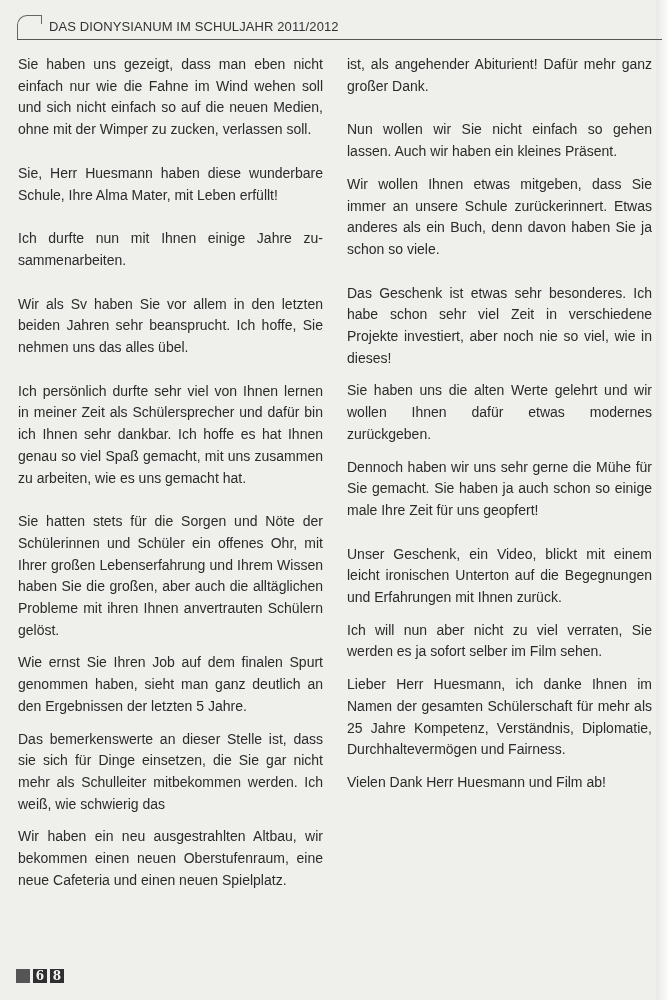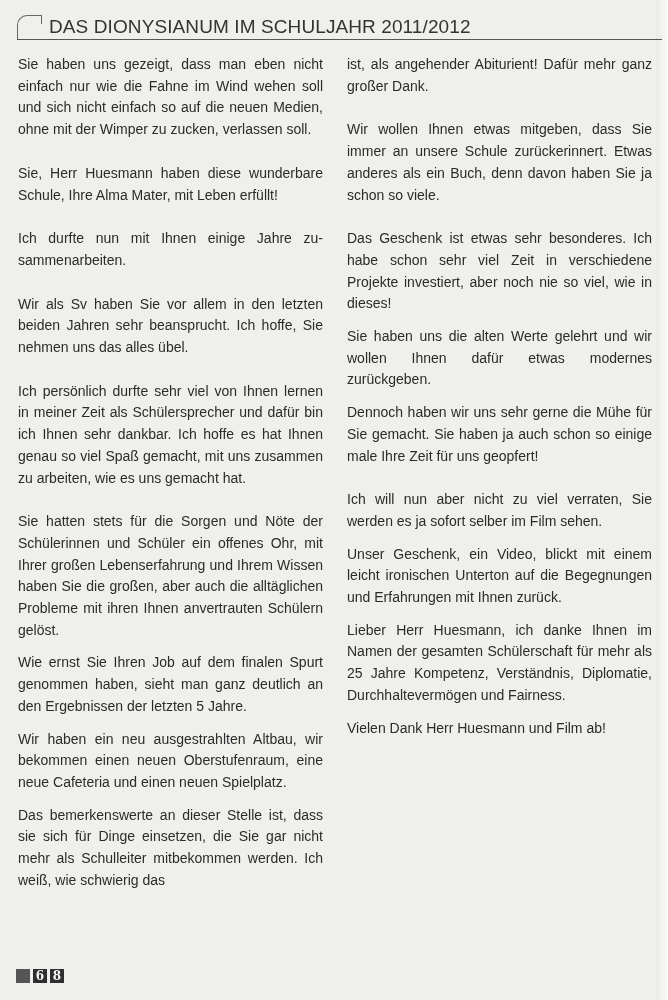--- a/index.html
+++ b/index.html
@@ -49,21 +49,21 @@
       top: -1px;
       width: 1.3px;
       height: 9px;
       background: #666;
     }
     .header-title {
       position: absolute;
       left: 32px;
       top: 8px;
       font-family: "Liberation Sans", "DejaVu Sans", sans-serif;
-      font-size: 19px;
+      font-size: 13px;
       letter-spacing: 0.1px;
       color: #333;
       white-space: nowrap;
       line-height: 22px;
     }
     .column {
       position: absolute;
       top: 54px;
       width: 305px;
       font-family: Liberation Sans, sans-serif;
@@ -116,32 +116,33 @@
 </div>
 
 <div class="column left">
   <p class="gap-large">Sie haben uns gezeigt, dass man eben nicht einfach nur wie die Fahne im Wind wehen soll und sich nicht einfach so auf die neuen Medien, ohne mit der Wimper zu zucken, verlassen soll.</p>
   <p class="gap-large">Sie, Herr Huesmann haben diese wunder­bare Schule, Ihre Alma Mater, mit Leben erfüllt!</p>
   <p class="gap-large">Ich durfte nun mit Ihnen einige Jahre zu­sammenarbeiten.</p>
   <p class="gap-large">Wir als Sv haben Sie vor allem in den letz­ten beiden Jahren sehr beansprucht. Ich hoffe, Sie nehmen uns das alles übel.</p>
   <p class="gap-large">Ich persönlich durfte sehr viel von Ihnen lernen in meiner Zeit als Schülersprecher und dafür bin ich Ihnen sehr dankbar. Ich hoffe es hat Ihnen genau so viel Spaß ge­macht, mit uns zusammen zu arbeiten, wie es uns gemacht hat.</p>
   <p>Sie hatten stets für die Sorgen und Nöte der Schülerinnen und Schüler ein offenes Ohr, mit Ihrer großen Lebenserfahrung und Ihrem Wissen haben Sie die großen, aber auch die alltäglichen Probleme mit ihren Ihnen anvertrauten Schülern gelöst.</p>
   <p>Wie ernst Sie Ihren Job auf dem finalen Spurt genommen haben, sieht man ganz deutlich an den Ergebnissen der letzten 5 Jahre.</p>
+  <p>Das bemerkenswerte an dieser Stelle ist, dass sie sich für Dinge einsetzen, die Sie gar nicht mehr als Schulleiter mitbekom­men werden. Ich weiß, wie schwierig das</p>
   <p>Wir haben ein neu ausgestrahlten Altbau, wir bekommen einen neuen Oberstufen­raum, eine neue Cafeteria und einen neuen Spielplatz.</p>
-  <p>Das bemerkenswerte an dieser Stelle ist, dass sie sich für Dinge einsetzen, die Sie gar nicht mehr als Schulleiter mitbekom­men werden. Ich weiß, wie schwierig das</p>
 </div>
 
 <div class="column right">
   <p class="gap-large">ist, als angehender Abiturient! Dafür mehr ganz großer Dank.</p>
+  <p>Nun wollen wir Sie nicht einfach so gehen lassen. Auch wir haben ein kleines Präsent.</p>
   <p class="gap-large">Wir wollen Ihnen etwas mitgeben, dass Sie immer an unsere Schule zurückerinnert. Etwas anderes als ein Buch, denn davon haben Sie ja schon so viele.</p>
   <p>Das Geschenk ist etwas sehr besonderes. Ich habe schon sehr viel Zeit in verschiede­ne Projekte investiert, aber noch nie so viel, wie in dieses!</p>
   <p>Sie haben uns die alten Werte gelehrt und wir wollen Ihnen dafür etwas modernes zurückgeben.</p>
   <p class="gap-large">Dennoch haben wir uns sehr gerne die Mühe für Sie gemacht. Sie haben ja auch schon so einige male Ihre Zeit für uns ge­opfert!</p>
+  <p>Unser Geschenk, ein Video, blickt mit einem leicht ironischen Unterton auf die Begeg­nungen und Erfahrungen mit Ihnen zurück.</p>
   <p>Ich will nun aber nicht zu viel verraten, Sie werden es ja sofort selber im Film sehen.</p>
-  <p>Unser Geschenk, ein Video, blickt mit einem leicht ironischen Unterton auf die Begeg­nungen und Erfahrungen mit Ihnen zurück.</p>
   <p>Lieber Herr Huesmann, ich danke Ihnen im Namen der gesamten Schülerschaft für mehr als 25 Jahre Kompetenz, Verständnis, Diplomatie, Durchhaltevermögen und Fair­ness.</p>
   <p>Vielen Dank Herr Huesmann und Film ab!</p>
 </div>
 
 <div class="page-number">
   <span class="pn-square"></span>
   <span class="pn-digit">6</span>
   <span class="pn-digit">8</span>
 </div>
 

